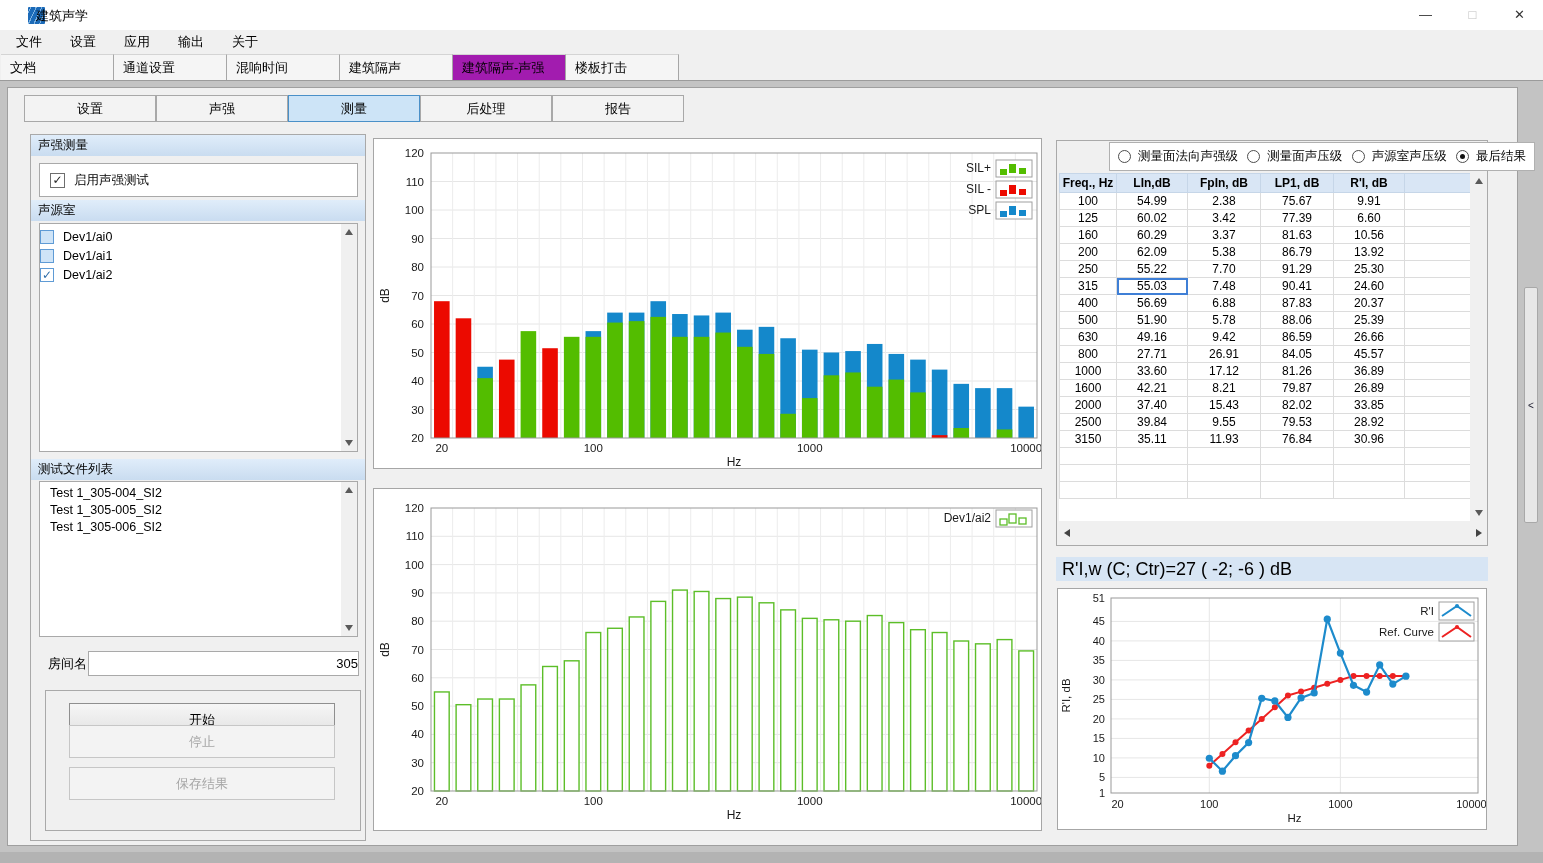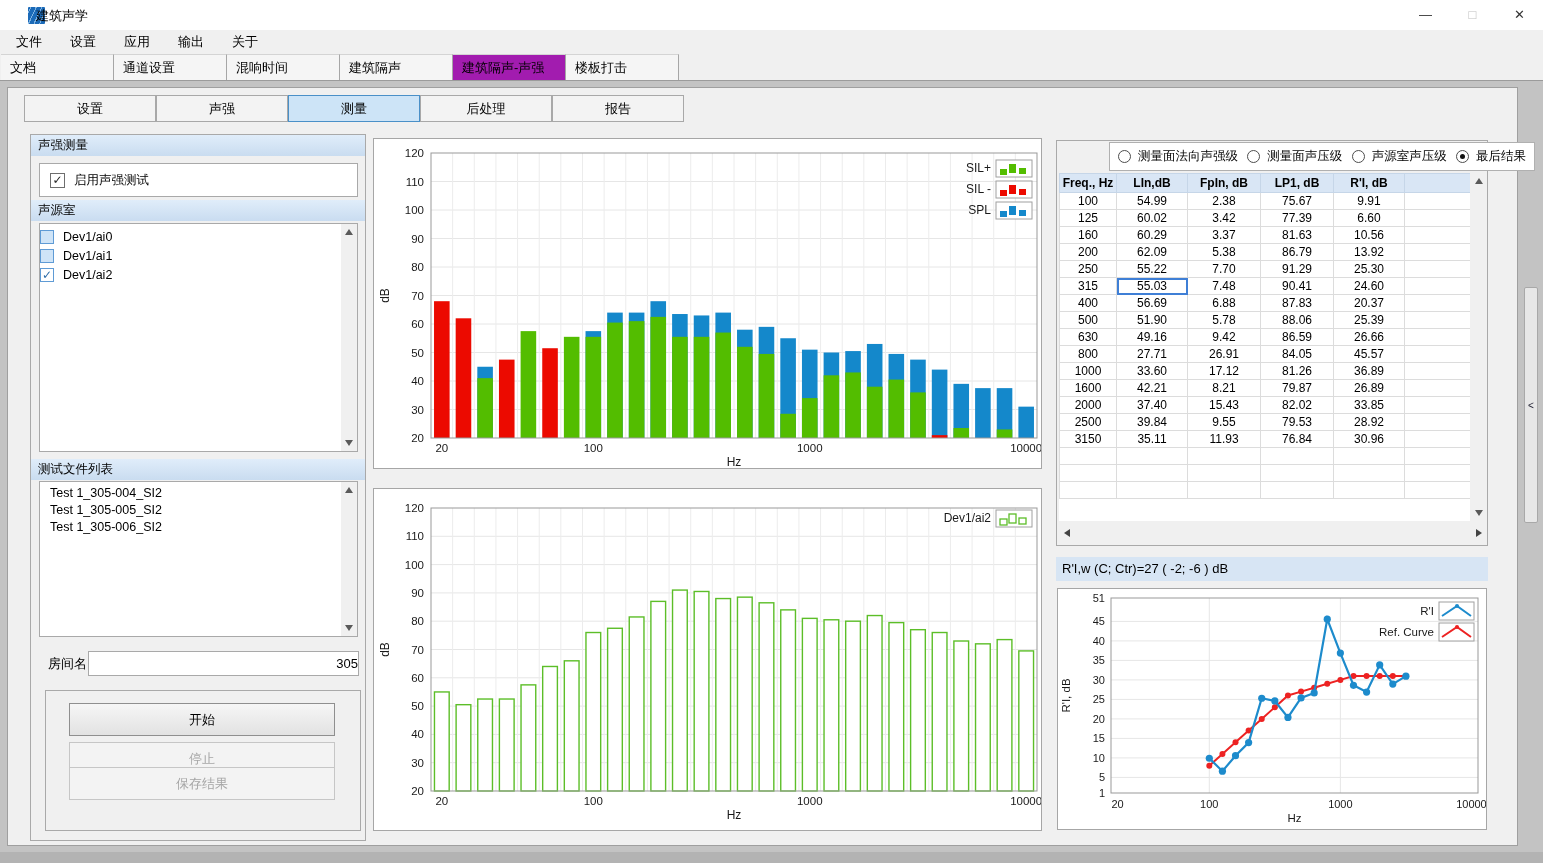--- a/index.html
+++ b/index.html
@@ -67,21 +67,21 @@
 .radio-item{display:flex;align-items:center;gap:7px}
 .radio{width:13px;height:13px;border:1px solid #4d4d4d;border-radius:50%;background:#fff;position:relative;flex:none}
 .radio.sel::after{content:"";position:absolute;left:3px;top:3px;width:5px;height:5px;border-radius:50%;background:#111}
 #freq-table{position:absolute;left:1059px;top:173px;width:411px;height:348px;background:#fff;overflow:hidden}
 #freq-table table{border-collapse:collapse;width:100%;font-size:12px;table-layout:fixed}
 #freq-table th{height:19px;background:#d9e6f5;font-weight:bold;border:1px solid #c6d6e8;font-size:12px}
 #freq-table td{height:17px;text-align:center;border:1px solid #dcdcdc;background:#fff;overflow:hidden}
 #freq-table td.sel{outline:2px solid #3f7fd6;outline-offset:-2px}
 #tbl-vscroll{position:absolute;left:1470px;top:173px;width:17px;height:348px;background:#f0f0f0;display:flex;flex-direction:column;justify-content:space-between;align-items:center;padding:5px 0}
 #tbl-hscroll{position:absolute;left:1059px;top:524px;width:428px;height:18px;background:#f0f0f0;display:flex;justify-content:space-between;align-items:center;padding:0 5px}
-#result-bar{position:absolute;left:1056px;top:557px;width:432px;height:24px;background:#d7e5f4;line-height:24px;font-size:13px;padding-left:6px}
+#result-bar{position:absolute;left:1056px;top:557px;width:432px;height:24px;background:#d7e5f4;line-height:24px;font-size:18px;padding-left:6px}
 
 
 #splitter{position:absolute;left:1524px;top:287px;width:14px;height:236px;background:#e7e7e7;border:1px solid #a8a8a8;border-radius:2px;display:flex;align-items:center;justify-content:center;font-size:10px;color:#223}
 </style>
 </head>
 <body>
 
 <div id="titlebar">
   <div id="app-icon"></div>
   <div id="app-title">建筑声学</div>
@@ -150,21 +150,21 @@
     <span class="tri-down"></span>
   </div>
 <div class="fileitem">Test 1_305-004_SI2</div>
     <div class="fileitem">Test 1_305-005_SI2</div>
     <div class="fileitem">Test 1_305-006_SI2</div>
   </div>
 <div id="room-label">房间名</div>
 <input id="room-input" value="305" style="">
 <div id="btn-box">
     <div class="lbtn" style="top: 12px;">开始</div>
-    <div class="lbtn disabled" style="top: 51px;">停止</div>
+    <div class="lbtn disabled" style="top: 34px;">停止</div>
     <div class="lbtn disabled" style="top: 76px;">保存结果</div>
   </div>
 
 <svg id="chart1" class="chartpanel" style="left:373px;top:138px" width="669" height="331">
     <line x1="57" y1="270.5" x2="663" y2="270.5" stroke="#e6e6e6" stroke-width="1"></line>
     <line x1="57" y1="242" x2="663" y2="242" stroke="#e6e6e6" stroke-width="1"></line>
     <line x1="57" y1="213.5" x2="663" y2="213.5" stroke="#e6e6e6" stroke-width="1"></line>
     <line x1="57" y1="185" x2="663" y2="185" stroke="#e6e6e6" stroke-width="1"></line>
     <line x1="57" y1="156.5" x2="663" y2="156.5" stroke="#e6e6e6" stroke-width="1"></line>
     <line x1="57" y1="128" x2="663" y2="128" stroke="#e6e6e6" stroke-width="1"></line>

